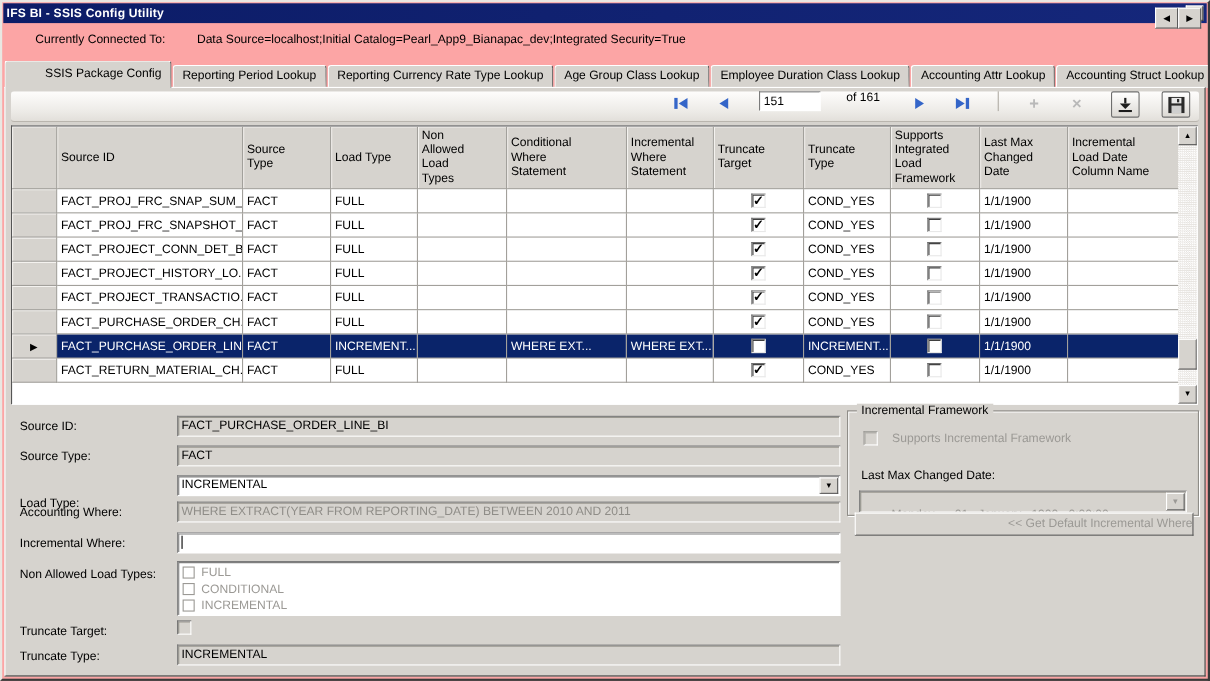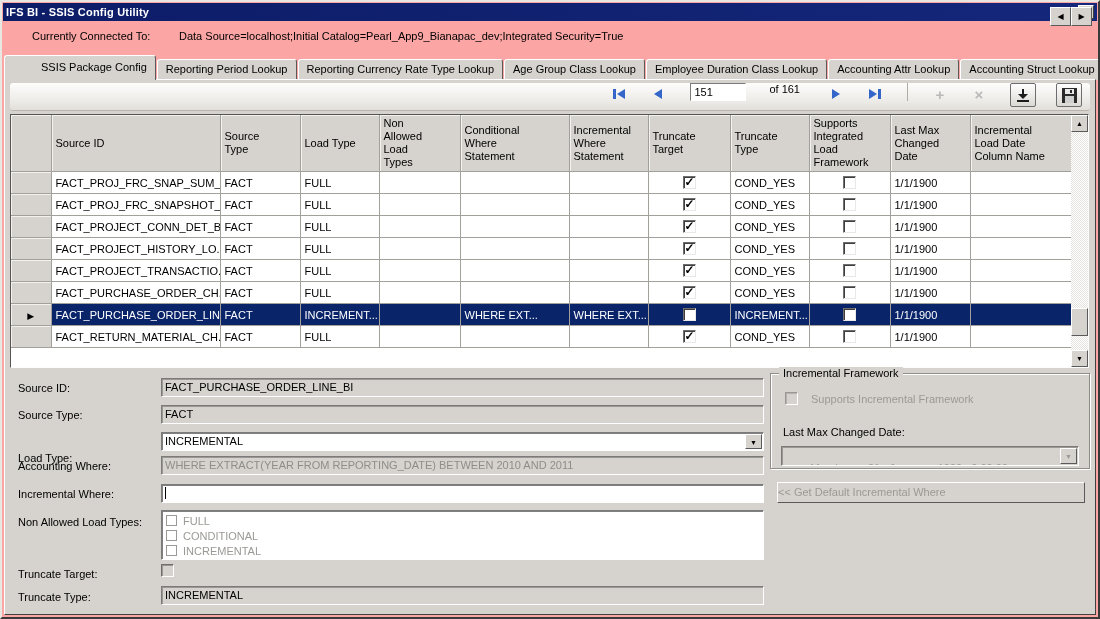--- a/index.html
+++ b/index.html
@@ -97,22 +97,22 @@
   .groupbox { position:absolute; left:765px; top:372px; width:320px; height:96px;
               border:1px solid #8f8d88; box-shadow:1px 1px 0 #fff, inset 1px 1px 0 #fff; }
   .groupbox-title { position:absolute; left:8px; top:-7px; background:#d6d3ce; padding:0 4px; }
   .gb-cb { position:absolute; left:14px; top:18px; width:13px; height:13px; background:#d6d3ce;
            border:1px solid; border-color:#9b9995 #fff #fff #9b9995; box-shadow:inset 1px 1px 0 #b3b1ac; }
   .gb-cb-label { position:absolute; left:40px; top:19px; color:#9b9995; }
   .gb-lastmax-label { position:absolute; left:12px; top:52px; color:#000; }
   .gb-date { position:absolute; left:10px; top:72px; width:298px; height:20px; background:#d6d3ce;
              border:1px solid; border-color:#7b7b7b #fff #fff #7b7b7b; box-shadow:inset 1px 1px 0 #9a9890;
              color:#9b9995; padding:3px 4px; white-space:pre; overflow:hidden; }
-  .gb-btn { position:absolute; left:6px; top:108px; width:308px; height:21px; background:#d6d3ce;
-            border:1px solid; border-color:#fff #5a5a5a #5a5a5a #fff; color:#9b9995; text-align:left; line-height:19px; }
+  .gb-btn { position:absolute; left:6px; top:92px; width:308px; height:21px; background:#d6d3ce;
+            border:1px solid; border-color:#fff #5a5a5a #5a5a5a #fff; color:#9b9995; text-align:right; line-height:19px; }
 
   svg { display:block; }
 </style>
 </head>
 <body>
 
 <div class="window">
 
   <div class="titlebar">
     <span class="title">IFS BI - SSIS Config Utility</span>

